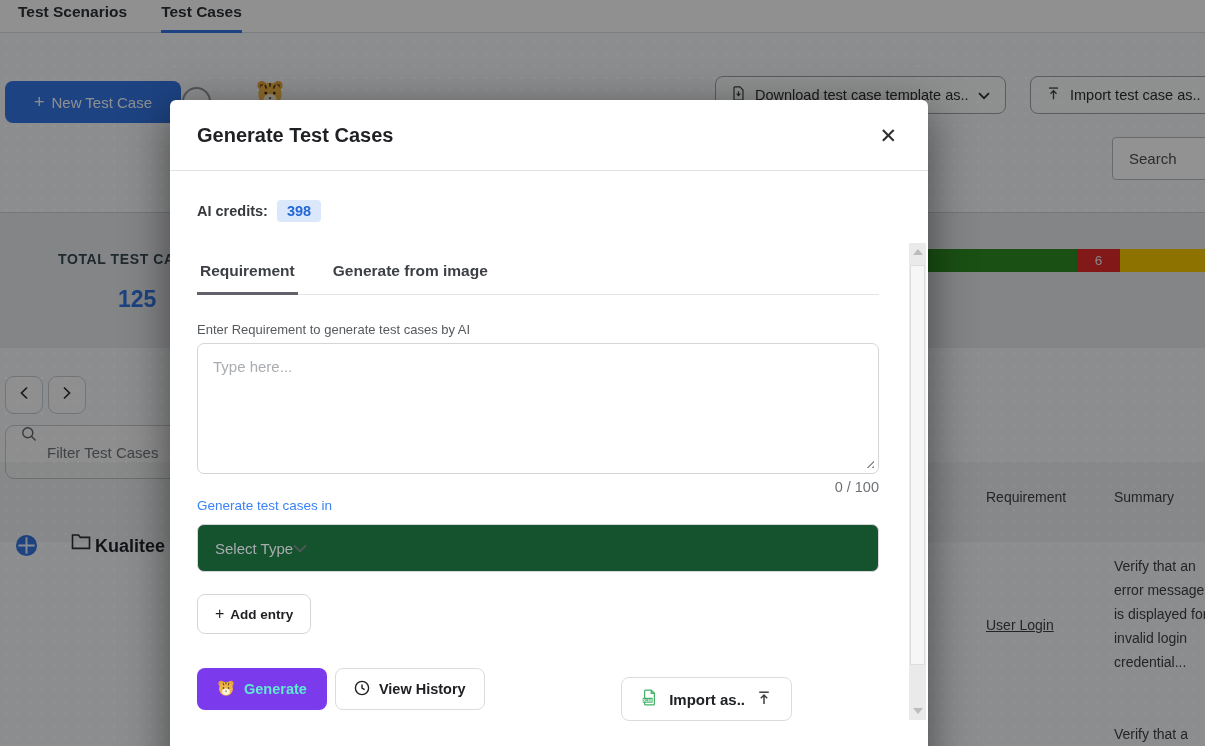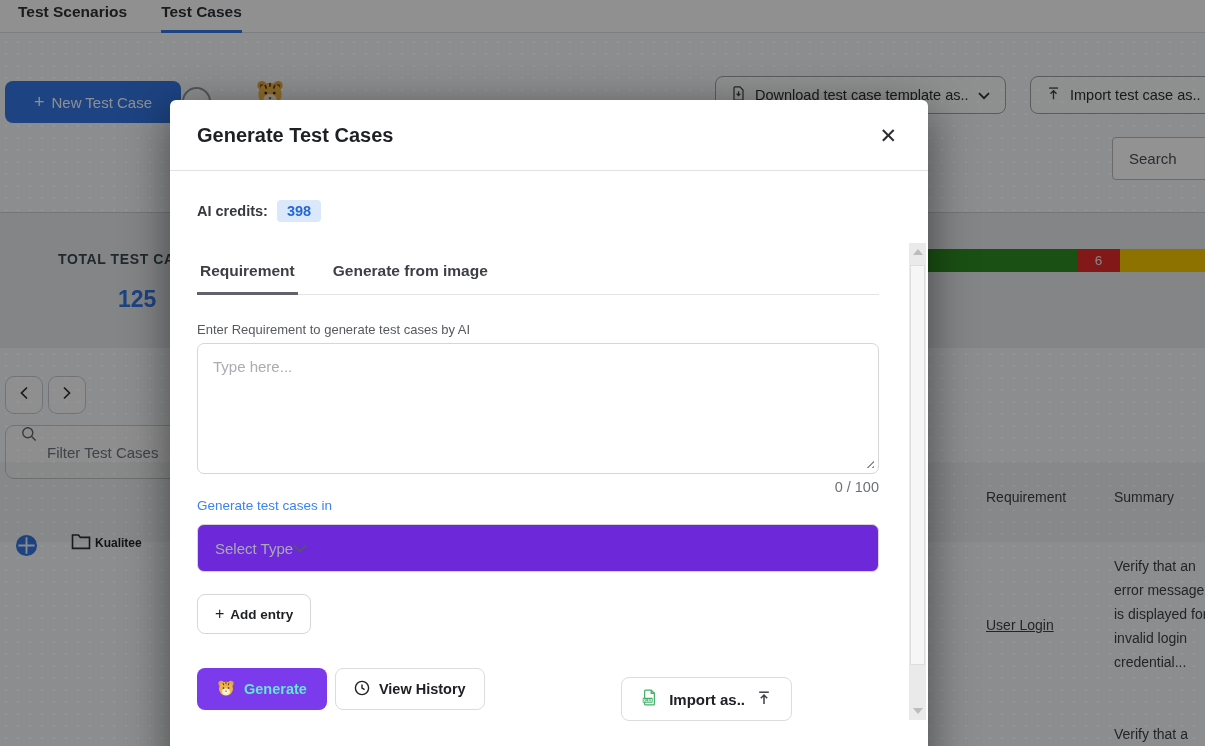--- a/index.html
+++ b/index.html
@@ -58,21 +58,21 @@
 
   .filter-box { position:absolute; left:5px; top:425px; width:178px; height:54px;
                 border:1px solid #c3c8cd; border-radius:9px; display:flex; 
                 gap:10px; padding:0 15px; background:rgba(255,255,255,0.18); }
   .filter-box input { border:none; background:transparent; outline:none; font-size:15px;
                       font-family:inherit; width:120px; color:#3c4043; }
   .filter-box input::placeholder { color:#6e7378; opacity:1; }
 
   .add-circle { position:absolute; left:15px; top:534px; width:23px; height:23px; cursor:pointer; }
   .folder-icon { position:absolute; left:71px; top:533px; }
-  .tree-label { position:absolute; left:95px; top:536px; font-size:12px; font-weight:700; color:#1f2226; cursor:pointer; }
+  .tree-label { position:absolute; left:95px; top:536px; font-size:18px; font-weight:700; color:#1f2226; cursor:pointer; }
 
   .thead-band { position:absolute; left:0; top:462px; right:0; height:80px; background:rgba(40,45,50,0.045); }
   .th { position:absolute; top:489px; font-size:14px; color:#3c4043; }
   .th-requirement { left:986px; } .th-summary { left:1114px; }
   .cell-link { position:absolute; left:986px; top:617px; font-size:14px; color:#3c4043;
                text-decoration:underline; cursor:pointer; }
   .cell-summary { position:absolute; left:1114px; width:97px; font-size:14px; line-height:24px; color:#3c4043; }
   .cell-summary-1 { top:554px; } .cell-summary-2 { top:722px; }
 
   
@@ -104,21 +104,21 @@
   .req-textarea { width:100%; height:131px; border:1px solid #d6d6d9; border-radius:7px;
                   padding:14px 15px; font-size:15px; font-family:inherit; color:#333; resize:none; display:block; }
   .req-textarea::placeholder { color:#a9acb0; opacity:1; }
   .resize-corner { position:absolute; right:5px; bottom:6px; width:10px; height:10px;
                    background:repeating-linear-gradient(135deg,transparent 0 2px,#8f9296 2px 3.5px); 
                    clip-path:polygon(100% 0,0 100%,100% 100%); }
   .counter { margin-top:5px; text-align:right; font-size:14.5px; color:#6e7277; }
 
   .type-label { margin-top:3px; font-size:13.5px; color:#3b82f6; }
   .select-box { margin-top:11px; height:48px; border:1px solid #d6d6d9; border-radius:7px;
-                display:flex; align-items:center; padding:0 17px; cursor:pointer; background:#6d28d9;text-align:center; }
+                display:flex; align-items:center; padding:0 17px; cursor:pointer; background:#14532d;text-align:center; }
   .select-text { font-size:15px; color:#a9acb0; }
   .select-box svg { margin-left:auto; }
 
   .btn-add { margin-top:22px; display:inline-flex; align-items:center; gap:6px; padding:10px 17px;
              border:1px solid #d6d6d9; border-radius:8px; background:#fff; font-size:13.5px;
              font-weight:700; color:#1f2023; cursor:pointer; font-family:inherit; }
   .btn-add .plus { font-size:16px; font-weight:400; }
 
   .modal-footer { display:flex; align-items:flex-start; padding:34px 27px 0 27px; }
   .btn-generate { display:flex; align-items:center; gap:9px; background:#7c3aed; border:none;

